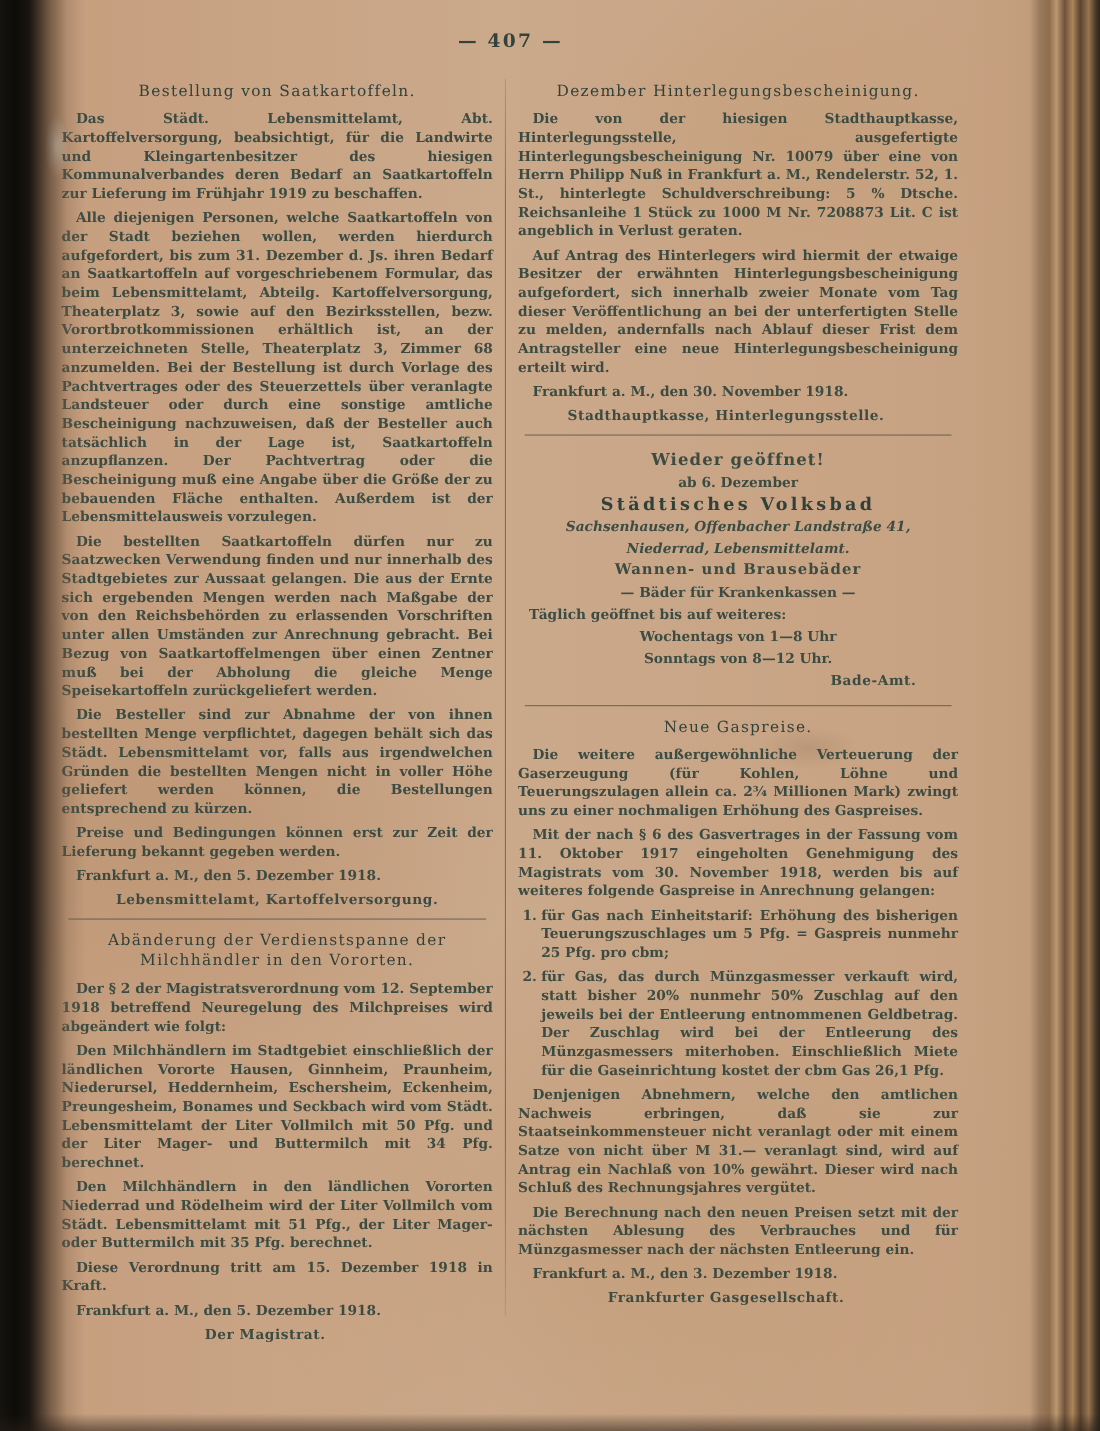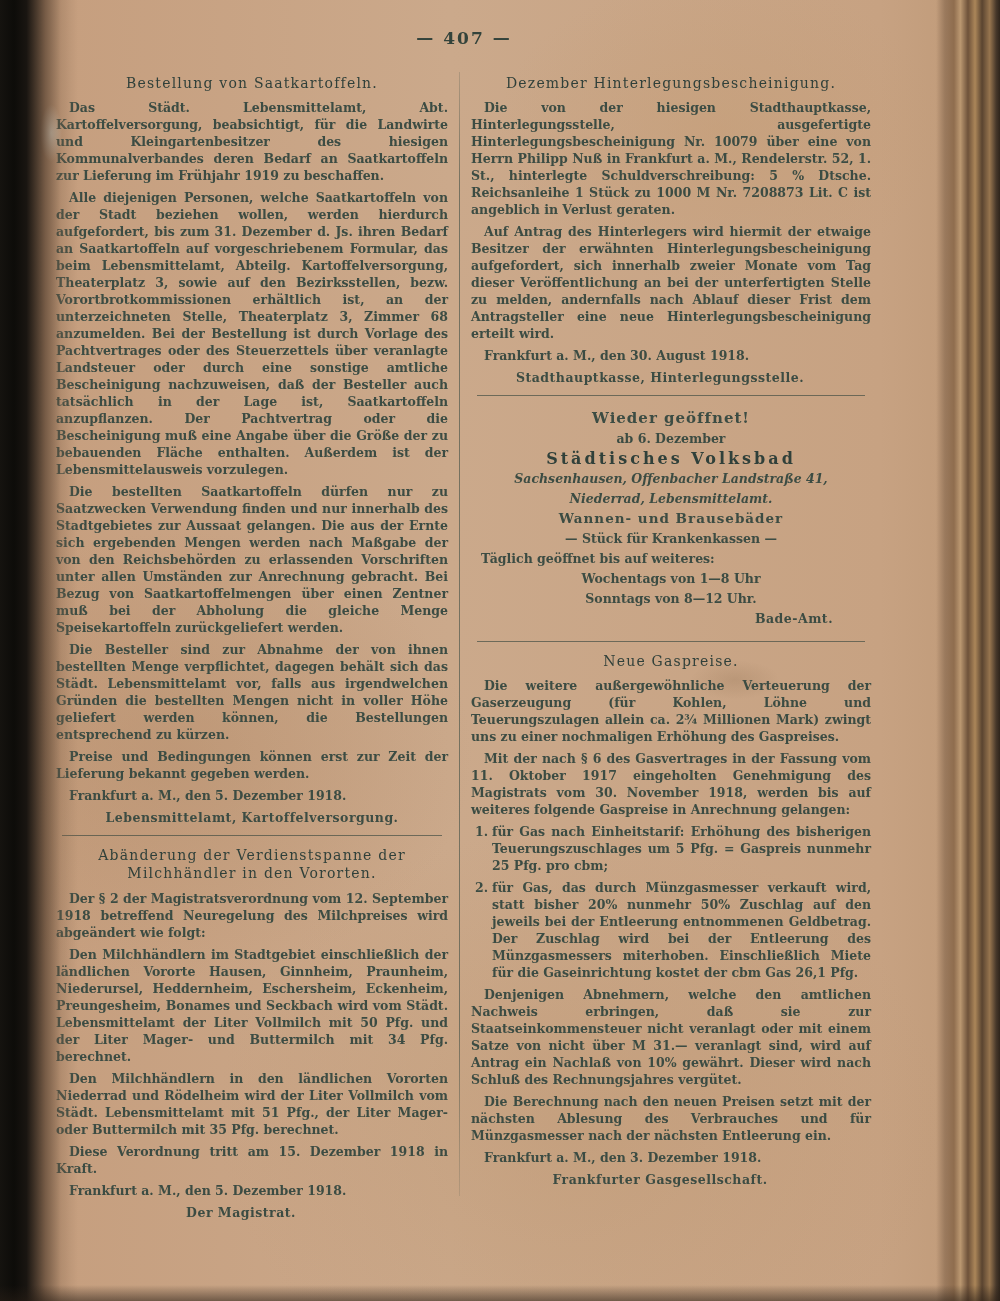--- a/index.html
+++ b/index.html
@@ -135,34 +135,34 @@
         </section>
       </div>
 
       <div class="col-rule"></div>
 
       <div class="col col-right">
         <section>
           <h2>Dezember Hinterlegungsbescheinigung.</h2>
           <p>Die von der hiesigen Stadthauptkasse, Hinterlegungsstelle, ausgefertigte Hinterlegungsbescheinigung Nr. 10079 über eine von Herrn Philipp Nuß in Frankfurt a. M., Rendelerstr. 52, 1. St., hinterlegte Schuldverschreibung: 5 % Dtsche. Reichsanleihe 1 Stück zu 1000 M Nr. 7208873 Lit. C ist angeblich in Verlust geraten.</p>
           <p>Auf Antrag des Hinterlegers wird hiermit der etwaige Besitzer der erwähnten Hinterlegungsbescheinigung aufgefordert, sich innerhalb zweier Monate vom Tag dieser Veröffentlichung an bei der unterfertigten Stelle zu melden, andernfalls nach Ablauf dieser Frist dem Antragsteller eine neue Hinterlegungsbescheinigung erteilt wird.</p>
-          <p class="dateline">Frankfurt a. M., den 30. August 1918.</p>
+          <p class="dateline">Frankfurt a. M., den 30. November 1918.</p>
           <p class="signature">Stadthauptkasse, Hinterlegungsstelle.</p>
         </section>
 
         <div class="rule"></div>
 
         <section class="notice">
           <p class="n-bold">Wieder geöffnet!</p>
           <p>ab 6. Dezember</p>
           <p class="n-big">Städtisches Volksbad</p>
           <p class="n-italic">Sachsenhausen, Offenbacher Landstraße 41,</p>
           <p class="n-italic">Niederrad, Lebensmittelamt.</p>
           <p class="n-sub">Wannen- und Brausebäder</p>
-          <p>— Stück für Krankenkassen —</p>
+          <p>— Bäder für Krankenkassen —</p>
           <p class="n-left">Täglich geöffnet bis auf weiteres:</p>
           <p>Wochentags von 1—8 Uhr</p>
           <p>Sonntags von 8—12 Uhr.</p>
           <p class="signature">Bade-Amt.</p>
         </section>
 
         <div class="rule"></div>
 
         <section>
           <h2>Neue Gaspreise.</h2>

